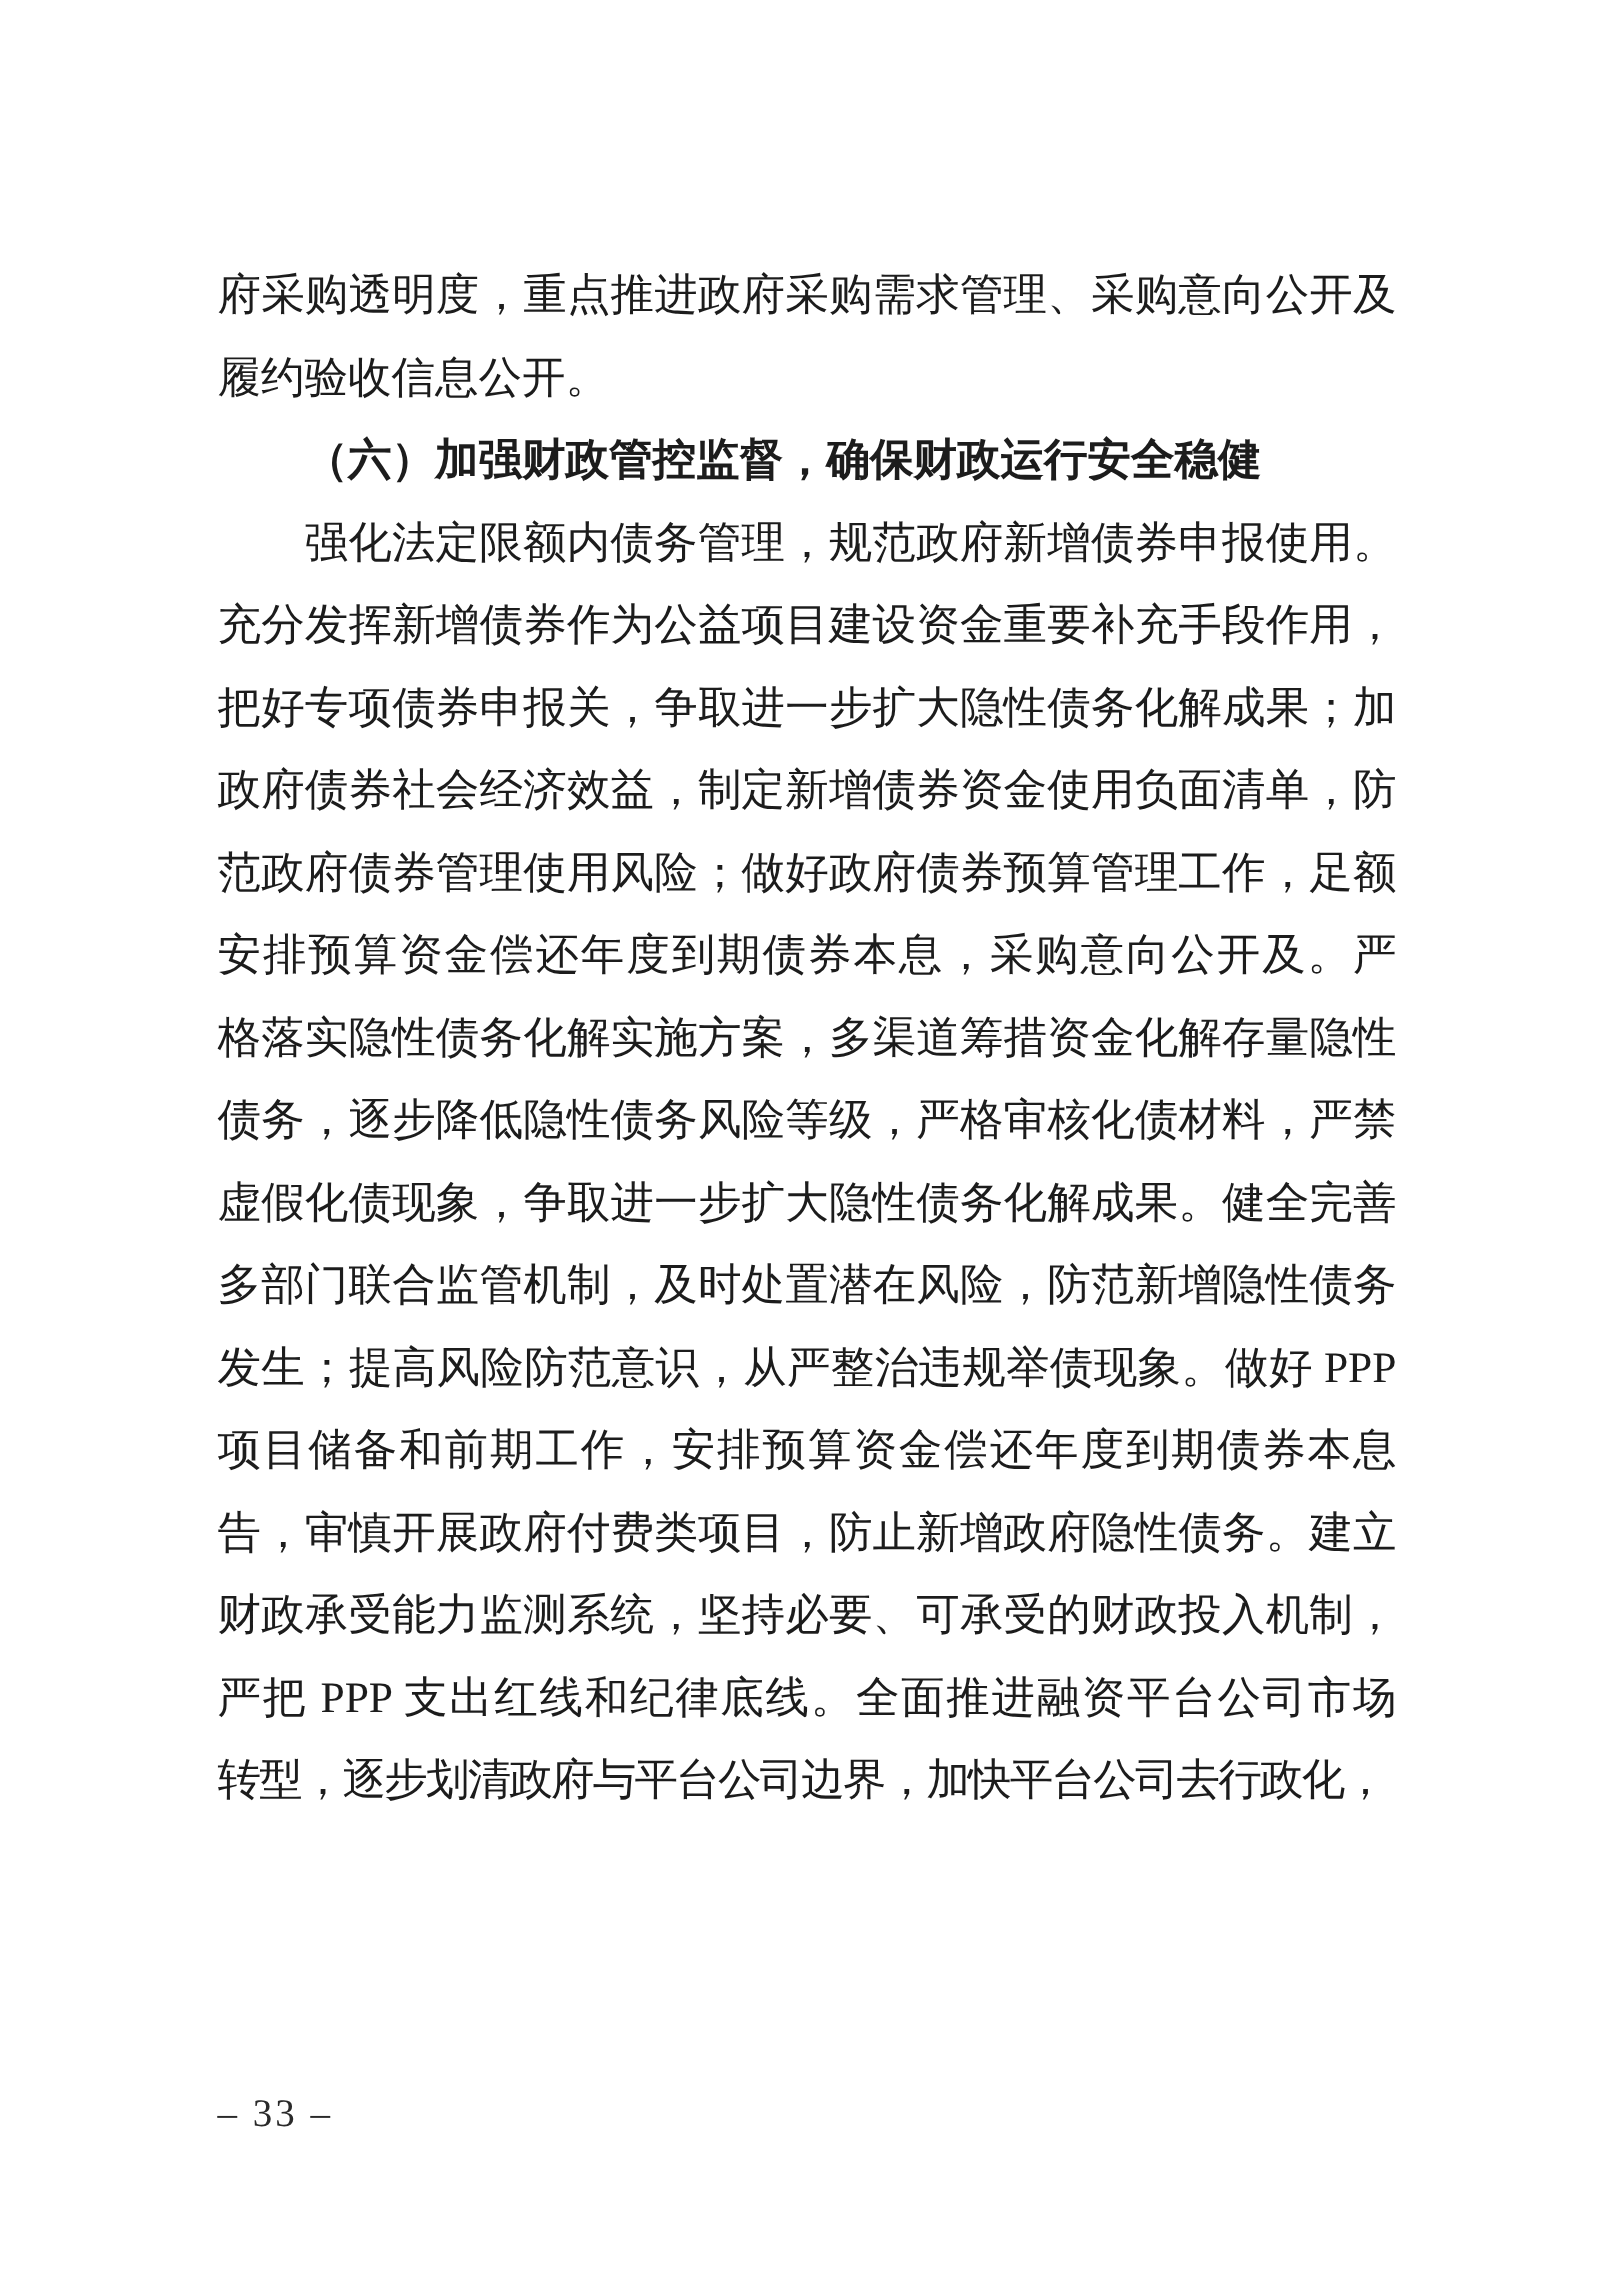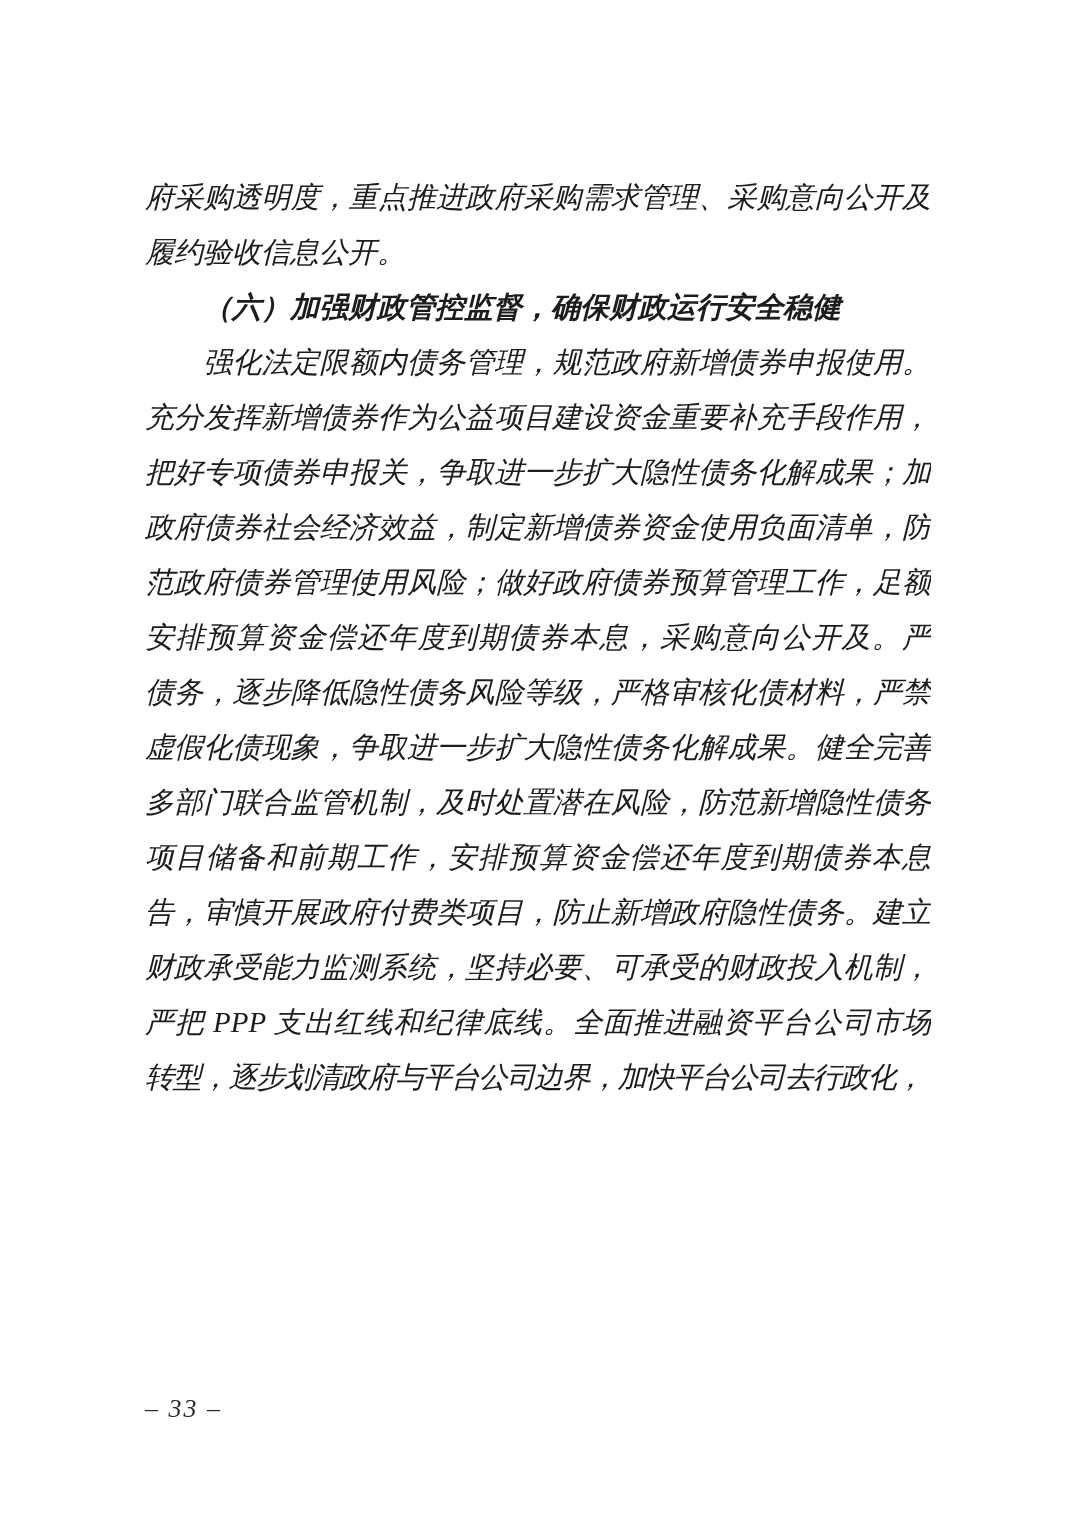--- a/index.html
+++ b/index.html
@@ -8,21 +8,20 @@
     background: #ffffff;
   }
   .page {
     position: relative;
     width: 1074px;
     height: 1520px;
     background: #ffffff;
     overflow: hidden;
     font-family: "Liberation Serif", "DejaVu Serif", serif;
     color: #1c1c1c;
-    font-style: italic;
   }
   .text-block {
     position: absolute;
     left: 145px;
     top: 170px;
     width: 786px;
   }
   .line {
     height: 55px;
     line-height: 55px;
@@ -68,23 +67,25 @@
     <div class="line last">履约验收信息公开。</div>
 
     <div class="line last h indent">（六）加强财政管控监督，确保财政运行安全稳健</div>
 
     <div class="line indent">强化法定限额内债务管理，规范政府新增债券申报使用。</div>
     <div class="line">充分发挥新增债券作为公益项目建设资金重要补充手段作用，</div>
     <div class="line">把好专项债券申报关，争取进一步扩大隐性债务化解成果；加快</div>
     <div class="line">政府债券社会经济效益，制定新增债券资金使用负面清单，防</div>
     <div class="line">范政府债券管理使用风险；做好政府债券预算管理工作，足额</div>
     <div class="line">安排预算资金偿还年度到期债券本息，采购意向公开及。严</div>
+    <div class="line">格落实隐性债务化解实施方案，多渠道筹措资金化解存量隐性</div>
     <div class="line">债务，逐步降低隐性债务风险等级，严格审核化债材料，严禁</div>
     <div class="line">虚假化债现象，争取进一步扩大隐性债务化解成果。健全完善</div>
     <div class="line">多部门联合监管机制，及时处置潜在风险，防范新增隐性债务</div>
+    <div class="line">发生；提高风险防范意识，从严整治违规举债现象。做好 PPP</div>
     <div class="line">项目储备和前期工作，安排预算资金偿还年度到期债券本息</div>
     <div class="line">告，审慎开展政府付费类项目，防止新增政府隐性债务。建立</div>
     <div class="line">财政承受能力监测系统，坚持必要、可承受的财政投入机制，</div>
     <div class="line">严把 PPP 支出红线和纪律底线。全面推进融资平台公司市场化</div>
     <div class="line tight">转型，逐步划清政府与平台公司边界，加快平台公司去行政化，</div>
 
   </div>
 
   <div class="page-number">– 33 –</div>
 </div>

